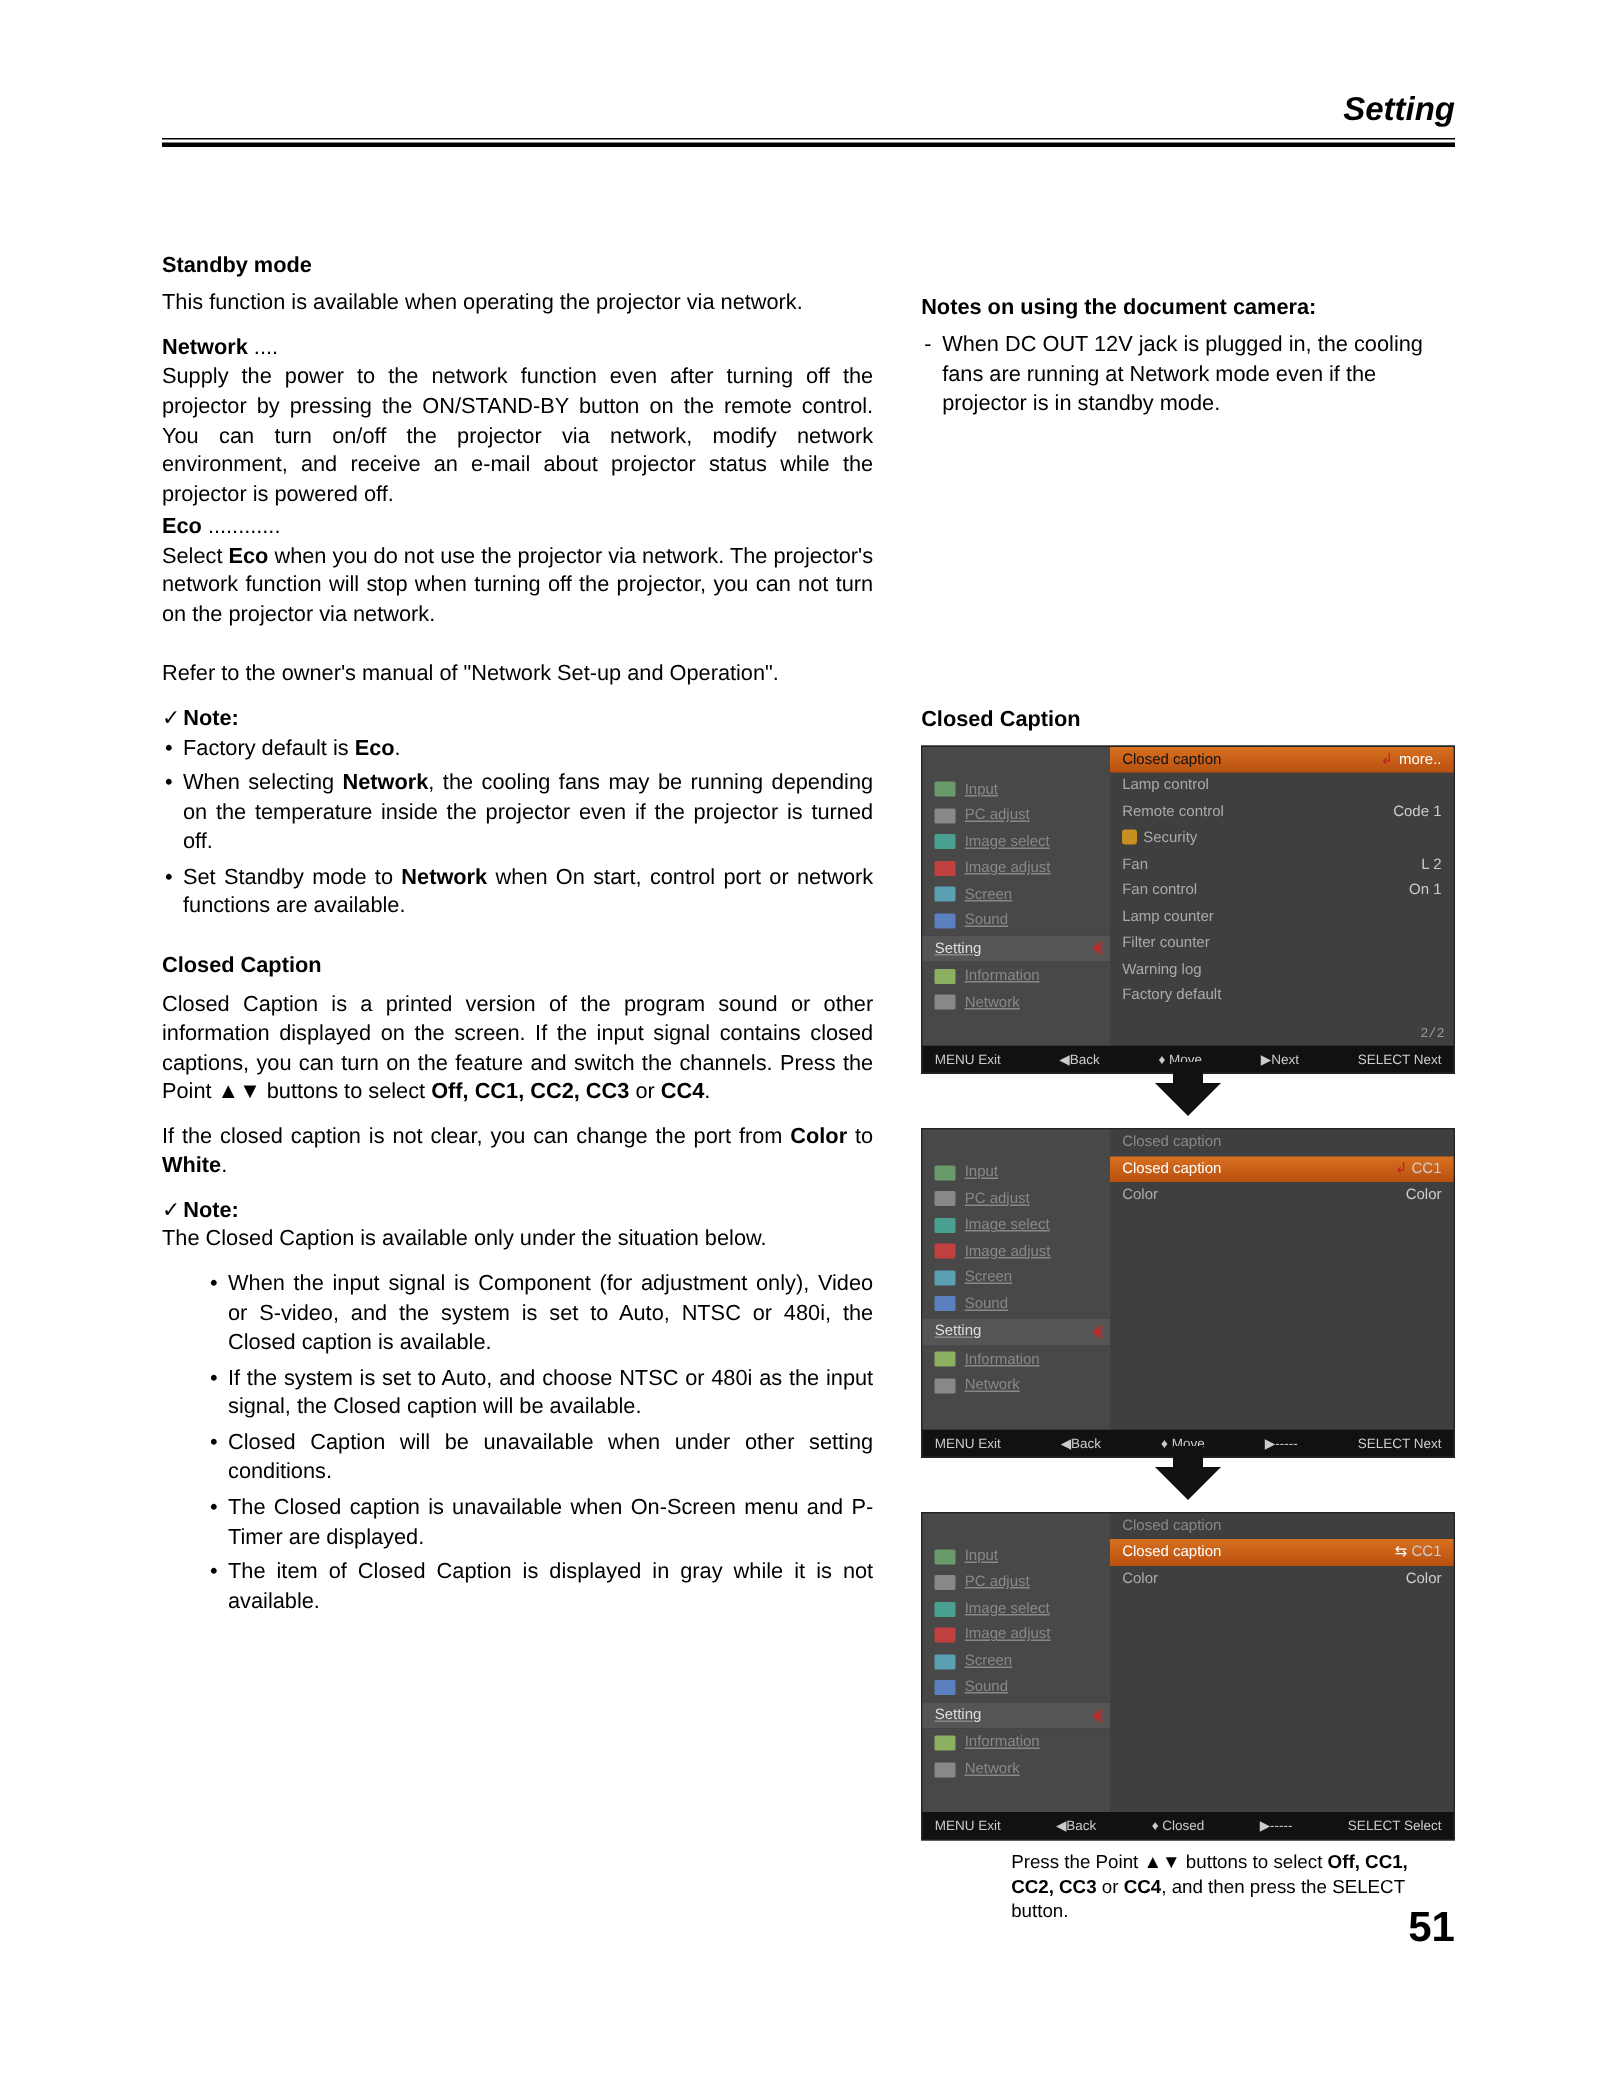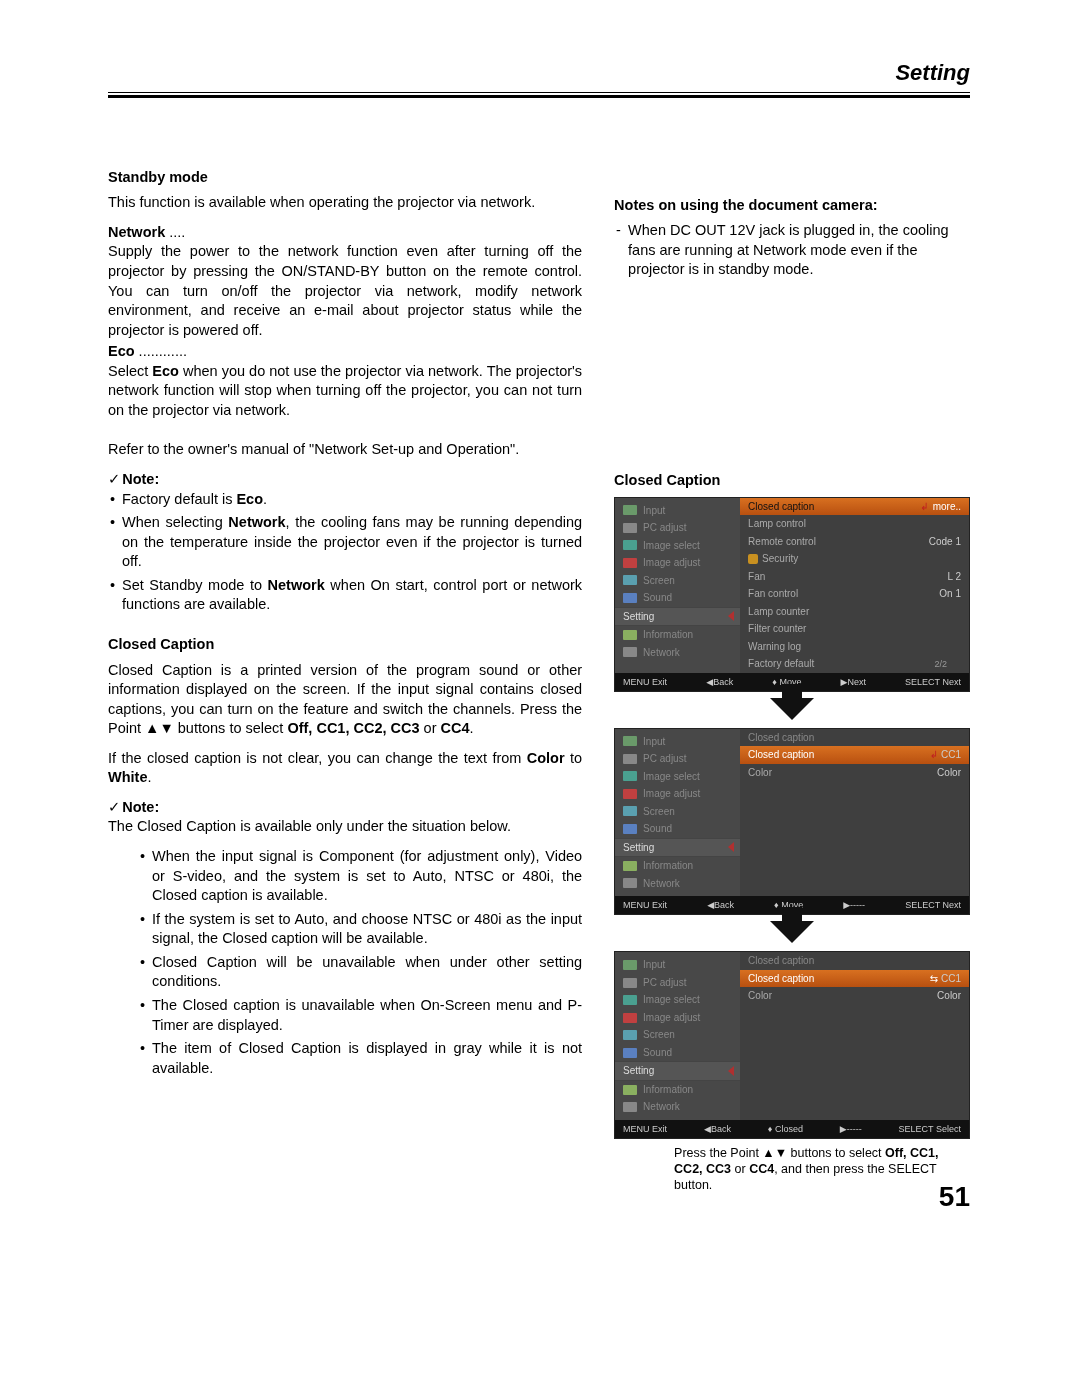--- a/index.html
+++ b/index.html
@@ -60,21 +60,21 @@
   .osd {
     background:#3a3a3a;
     border:1px solid #222;
     width:100%;
     font-size:10px;
     color:#888;
     margin-bottom:6px;
     position:relative;
   }
   .osd-body { display:flex; }
-  .osd-left { width:125px; background:#484848; padding:4px 0;}
+  .osd-left { width:125px; background:#484848; padding:20px 0;text-decoration:underline;}
   .osd-right{ flex:1; background:#3f3f3f; padding:0; position:relative;}
   .menu-item{
     display:flex; align-items:center; gap:6px;
     padding:2px 6px 2px 8px;
     color:#888;
   }
   .menu-item .ico{
     width:14px; height:10px; display:inline-block;
     background:#6a9a6a; border-radius:1px;
   }
@@ -110,22 +110,22 @@
   }
   .right-row.hl2{
     background: linear-gradient(#d87020,#b85010);
     color:#fff;
   }
   .right-row .rv{ color:#ccc; }
   .right-row.hl .rv{ color:#fff;}
   .right-row.hl .more::before{ content:"↲"; color:#c02020; margin-right:4px;}
 
   .pager{
-    position:absolute; right:22px; bottom:2px;
-    color:#999; font-size:9px;
+    position:absolute; right:6px; bottom:2px;
+    color:#999; font-size:9px;font-family:Liberation Mono, monospace;
   }
 
   .osd-footer{
     background:#111; color:#ccc;
     display:flex; gap:14px;
     padding:3px 8px;
     font-size:9px;
     justify-content:space-between;
   }
   .osd-footer span{ white-space:nowrap;}
@@ -183,21 +183,21 @@
         <li><span>Factory default is </span><b>Eco</b><span>.</span></li>
         <li><span>When selecting </span><b>Network</b><span>, the cooling fans may be running depending on the temperature inside the projector even if  the projector is turned off.</span></li>
         <li><span>Set Standby mode to </span><b>Network</b><span> when On start, control port or network functions are available.</span></li>
       </ul>
 
       <div class="h3 mt">Closed Caption</div>
       <div class="p">
         <span>Closed Caption is a printed version of the program sound or other information displayed on the screen. If the input signal contains closed captions, you can turn on the feature and switch the channels. Press the Point ▲▼ buttons to select </span><b>Off, CC1, CC2, CC3 </b><span>or </span><b>CC4</b><span>.</span>
       </div>
       <div class="p" style="text-align:justify;">
-        <span>If the closed caption is not clear, you can change the text from </span><b>Color</b><span> to </span><b>White</b><span>.</span>
+        <span>If the closed caption is not clear, you can change the port from </span><b>Color</b><span> to </span><b>White</b><span>.</span>
       </div>
 
       <div class="check-note mt-sm">Note:</div>
       <div class="p">The Closed Caption is available only under the situation below.</div>
       <ul class="bul indent">
         <li>When the input signal is Component (for adjustment only),  Video or  S-video, and the system is set to Auto, NTSC or 480i, the Closed caption is available.</li>
         <li>If  the system is set to Auto, and choose NTSC or 480i as the input signal, the Closed caption will be available.</li>
         <li>Closed Caption will be unavailable when under other setting conditions.</li>
         <li>The Closed caption is unavailable when On-Screen menu and P-Timer are displayed.</li>
         <li>The item of Closed Caption is displayed in gray while it is not available.</li>

